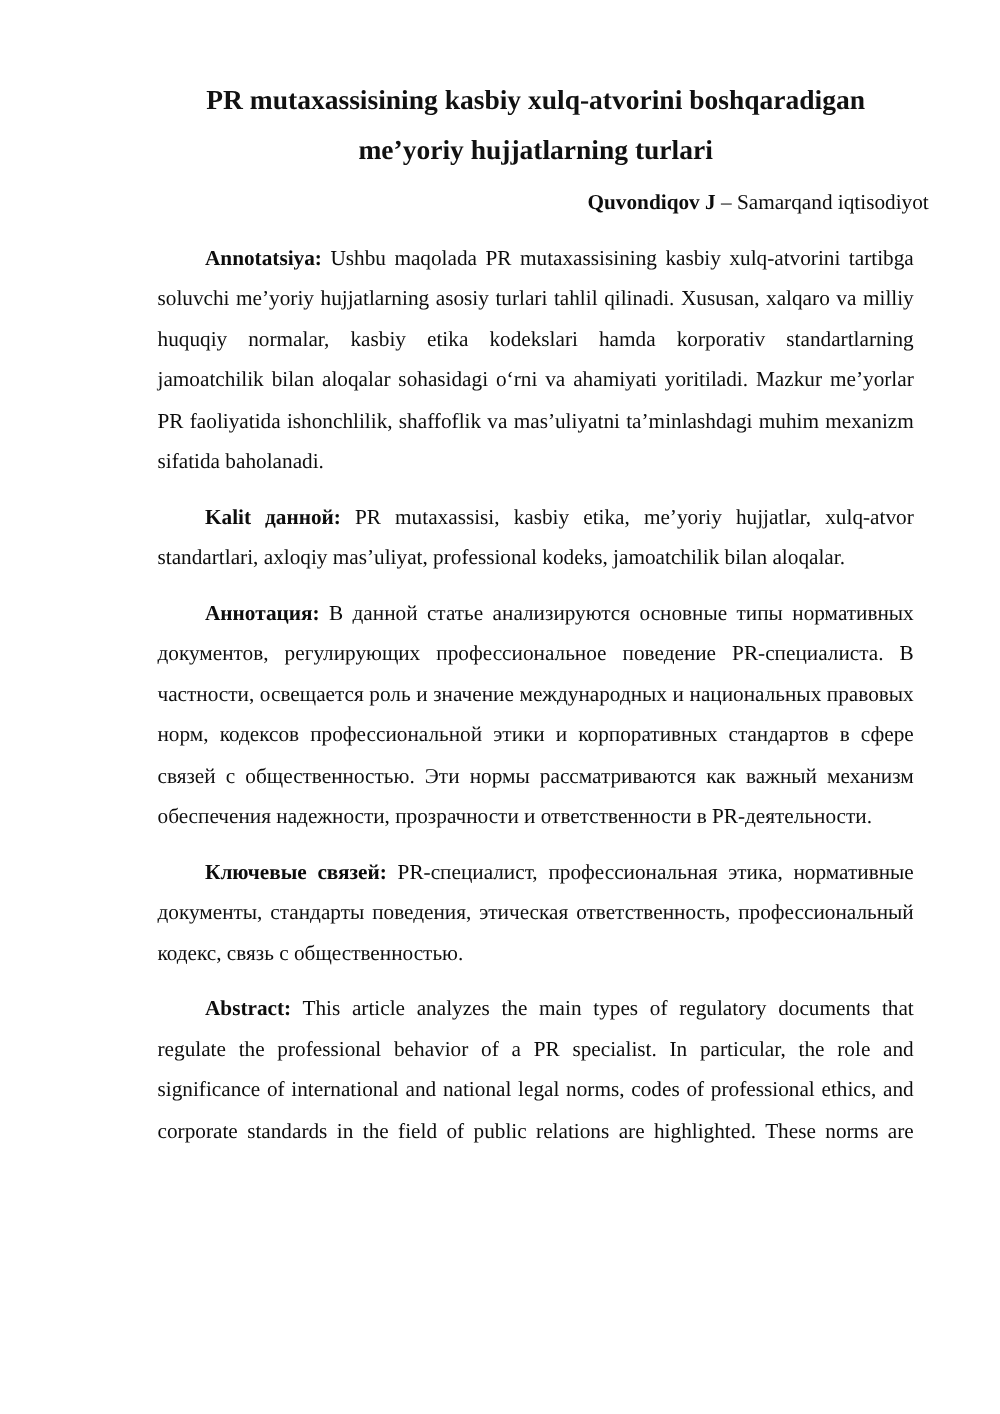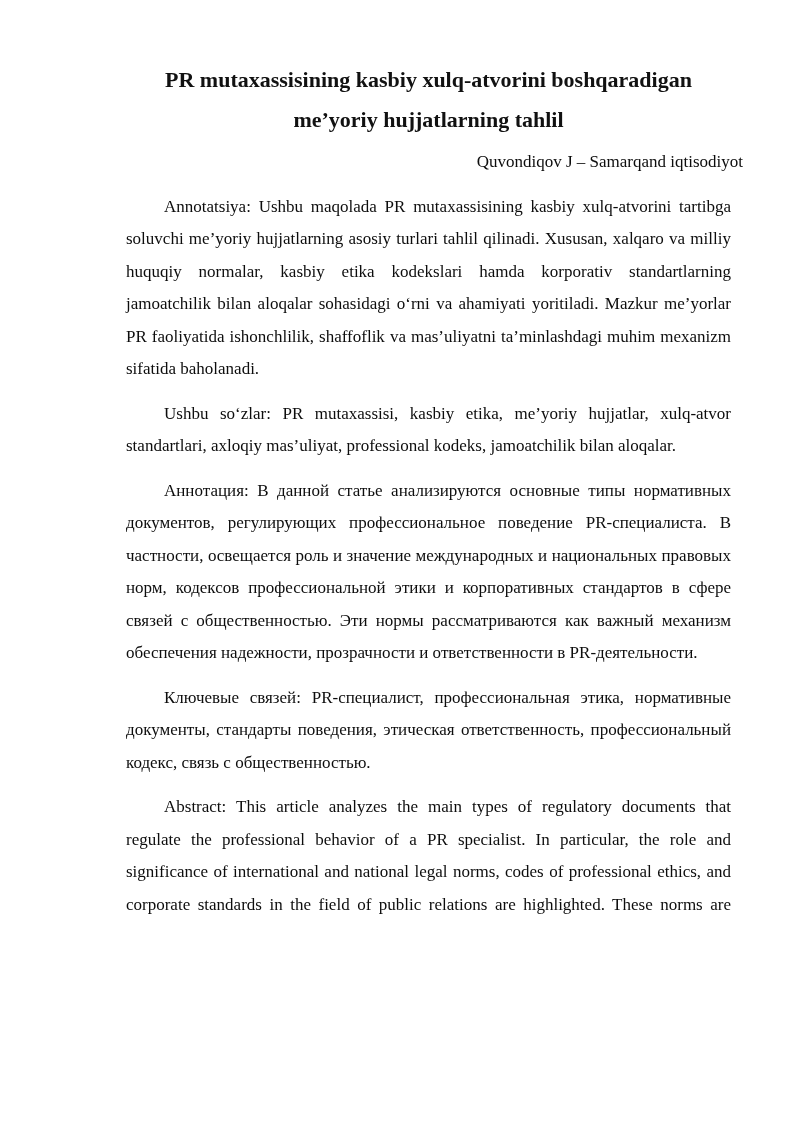--- a/index.html
+++ b/index.html
@@ -39,42 +39,42 @@
     text-indent: 38px;
   }
   p.author-line {
     margin: 0;
     text-align: right;
   }
   .author-block {
     margin-top: 6px;
   }
   b.lead {
-    font-weight: normal;
+    font-weight: bold;
   }
 </style>
 </head>
 <body>
 
 <div class="page">
 
   <h1 class="doc-title">
     <span class="title-line">PR mutaxassisining kasbiy xulq-atvorini boshqaradigan</span>
-    <span class="title-line">me’yoriy hujjatlarning tahlil</span>
+    <span class="title-line">me’yoriy hujjatlarning turlari</span>
   </h1>
 
   <div class="body-text">
 
     <div class="author-block">
       <p class="author-line"><b class="lead">Quvondiqov J</b><span> – Samarqand iqtisodiyot</span></p>
     </div>
 
     <p class="para"><b class="lead">Annotatsiya:</b><span> Ushbu maqolada PR mutaxassisining kasbiy xulq-atvorini tartibga soluvchi me’yoriy hujjatlarning asosiy turlari tahlil qilinadi. Xususan, xalqaro va milliy huquqiy normalar, kasbiy etika kodekslari hamda korporativ standartlarning jamoatchilik bilan aloqalar sohasidagi oʻrni va ahamiyati yoritiladi. Mazkur me’yorlar PR faoliyatida ishonchlilik, shaffoflik va mas’uliyatni ta’minlashdagi muhim mexanizm sifatida baholanadi.</span></p>
 
-    <p class="para"><b class="lead">Ushbu soʻzlar:</b><span> PR mutaxassisi, kasbiy etika, me’yoriy hujjatlar, xulq-atvor standartlari, axloqiy mas’uliyat, professional kodeks, jamoatchilik bilan aloqalar.</span></p>
+    <p class="para"><b class="lead">Kalit данной:</b><span> PR mutaxassisi, kasbiy etika, me’yoriy hujjatlar, xulq-atvor standartlari, axloqiy mas’uliyat, professional kodeks, jamoatchilik bilan aloqalar.</span></p>
 
     <p class="para"><b class="lead">Аннотация:</b><span> В данной статье анализируются основные типы нормативных документов, регулирующих профессиональное поведение PR-специалиста. В частности, освещается роль и значение международных и национальных правовых норм, кодексов профессиональной этики и корпоративных стандартов в сфере связей с общественностью. Эти нормы рассматриваются как важный механизм обеспечения надежности, прозрачности и ответственности в PR-деятельности.</span></p>
 
     <p class="para"><b class="lead">Ключевые связей:</b><span> PR-специалист, профессиональная этика, нормативные документы, стандарты поведения, этическая ответственность, профессиональный кодекс, связь с общественностью.</span></p>
 
     <p class="para"><b class="lead">Abstract:</b><span> This article analyzes the main types of regulatory documents that regulate the professional behavior of a PR specialist. In particular, the role and significance of international and national legal norms, codes of professional ethics, and corporate standards in the field of public relations are highlighted. These norms are assessed as an important mechanism for ensuring reliability, transparency, and responsibility in PR activities.</span></p>
 
   </div>
 </div>
 

